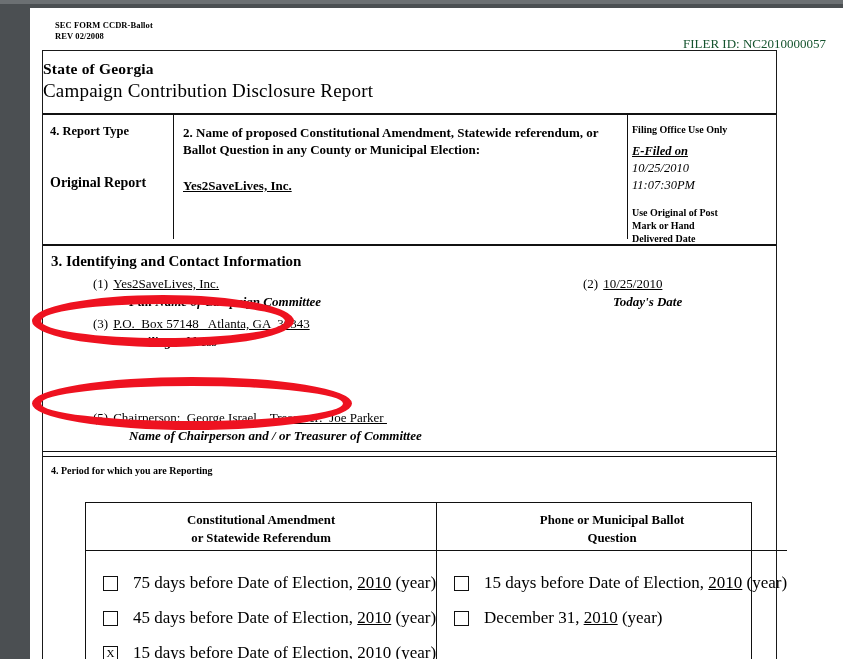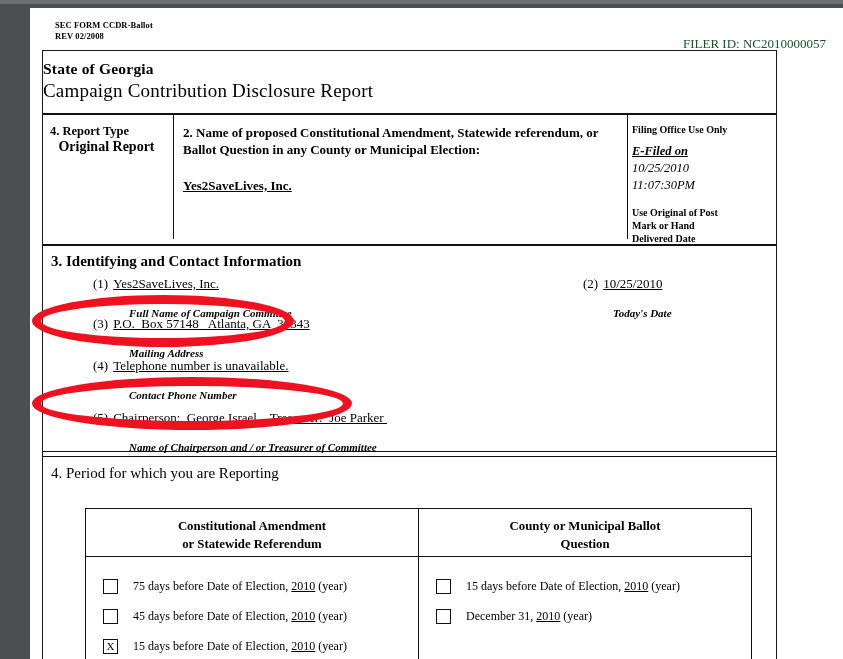--- a/index.html
+++ b/index.html
@@ -104,21 +104,22 @@
     border-right: 1.6px solid #111;
     padding: 9px 6px 0 7px;
   }
   .cell-report-type .lbl {
     font-size: 12.5px;
     font-weight: bold;
   }
   .cell-report-type .val {
     font-size: 14px;
     font-weight: bold;
-    text-align: center;
+    text-align: left;
+    margin-top: 36px;
     padding-right: 4px;
   }
   .cell-amendment {
     flex: 1;
     box-sizing: border-box;
     border-right: 1.6px solid #111;
     padding: 9px 8px 0 9px;
   }
   .cell-amendment .q {
     font-size: 13px;
@@ -184,45 +185,45 @@
   }
   .field-row .val {
     font-size: 13px;
     display: inline-block;
     vertical-align: top;
     text-decoration: underline;
     margin-left: 5px;
     white-space: pre;
   }
   .field-row .cap {
-    font-size: 11px;
+    font-size: 13px;
     font-style: italic;
     font-weight: bold;
     display: block;
-    margin-top: 15px;
+    margin-top: 2px;
   }
 
   .f1 { left: 50px; top: 30px; }
   .f1 .cap { margin-left: 36px; }
   .f2 { left: 540px; top: 30px; }
   .f2 .cap { margin-left: 30px; }
   .f3 { left: 50px; top: 70px; }
   .f3 .cap { margin-left: 36px; }
   .f4 { left: 50px; top: 112px; }
   .f4 .cap { margin-left: 36px; }
   .f5 { left: 50px; top: 164px; }
   .f5 .cap { margin-left: 36px; }
 
   
   .sec4 {
     padding-top: 8px;
   }
   .sec4 .head {
-    font-size: 15px;
-    font-weight: normal;
+    font-size: 10px;
+    font-weight: bold;
     padding-left: 8px;
   }
   .period-table {
     margin: 26px 24px 0 42px;
     border: 1.6px solid #111;
     border-bottom: none;
     display: flex;
     box-sizing: border-box;
   }
   .period-col {
@@ -259,21 +260,21 @@
     border: 1.4px solid #111;
     box-sizing: border-box;
     display: inline-block;
     text-align: center;
     font-size: 11px;
     line-height: 13px;
     font-family: "Liberation Serif", serif;
     flex: 0 0 auto;
   }
   .opt-label {
-    font-size: 12px;
+    font-size: 17px;
     margin-left: 15px;
     white-space: nowrap;
   }
   .opt-label u { text-decoration: underline; }
 
   
   .annot {
     position: absolute;
     border: 9px solid #ee1220;
     border-radius: 50% / 50%;
@@ -341,24 +342,20 @@
       <div class="field-row f2">
         <span class="num">(2)</span><span class="val">10/25/2010</span>
         <span class="cap">Today's Date</span>
       </div>
 
       <div class="field-row f3">
         <span class="num">(3)</span><span class="val">P.O.  Box 57148   Atlanta, GA  30343</span>
         <span class="cap">Mailing Address</span>
       </div>
 
-      <div class="field-row f4">
-        <span class="num">(4)</span><span class="val">Telephone number is unavailable.</span>
-        <span class="cap">Contact Phone Number</span>
-      </div>
 
       <div class="field-row f5">
         <span class="num">(5)</span><span class="val">Chairperson:  George Israel    Treasurer:  Joe Parker </span>
         <span class="cap">Name of Chairperson and / or Treasurer of Committee</span>
       </div>
     </div>
     <hr class="hr-double">
 
     <div class="sec4">
       <div class="head">4.  Period for which you are Reporting</div>
@@ -379,21 +376,21 @@
                 <span class="opt-label">45 days before Date of Election, <u>2010</u> (year)</span>
               </div>
               <div class="opt-row">
                 <span class="checkbox">X</span>
                 <span class="opt-label">15 days before Date of Election, <u>2010</u> (year)</span>
               </div>
             </div>
         </div>
         <div class="period-col">
           <div class="col-head">
-            <div>County or Municipal Ballot</div>
+            <div>Phone or Municipal Ballot</div>
             <div>Question</div>
           </div>
           <div class="col-body">
               <div class="opt-row">
                 <span class="checkbox"></span>
                 <span class="opt-label">15 days before Date of  Election, <u>2010</u> (year)</span>
               </div>
               <div class="opt-row">
                 <span class="checkbox"></span>
                 <span class="opt-label">December 31, <u>2010</u> (year)</span>

